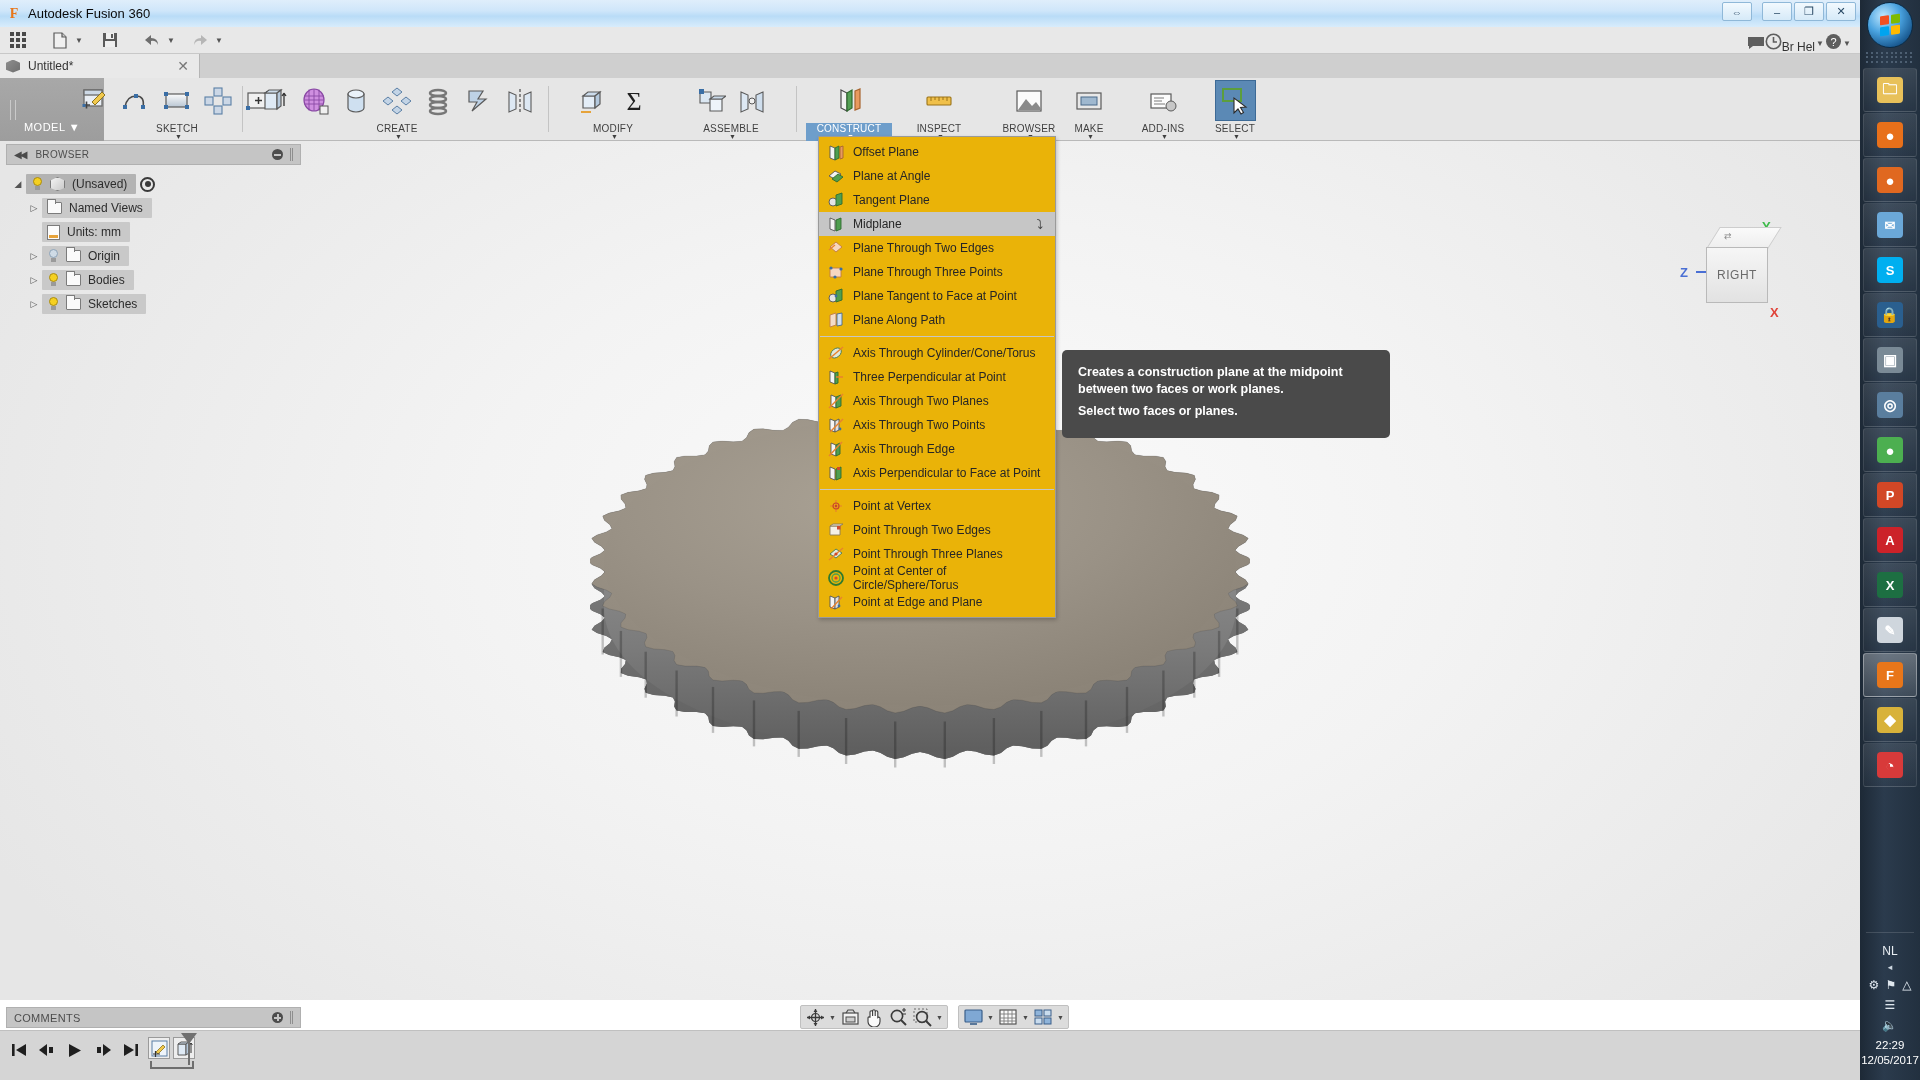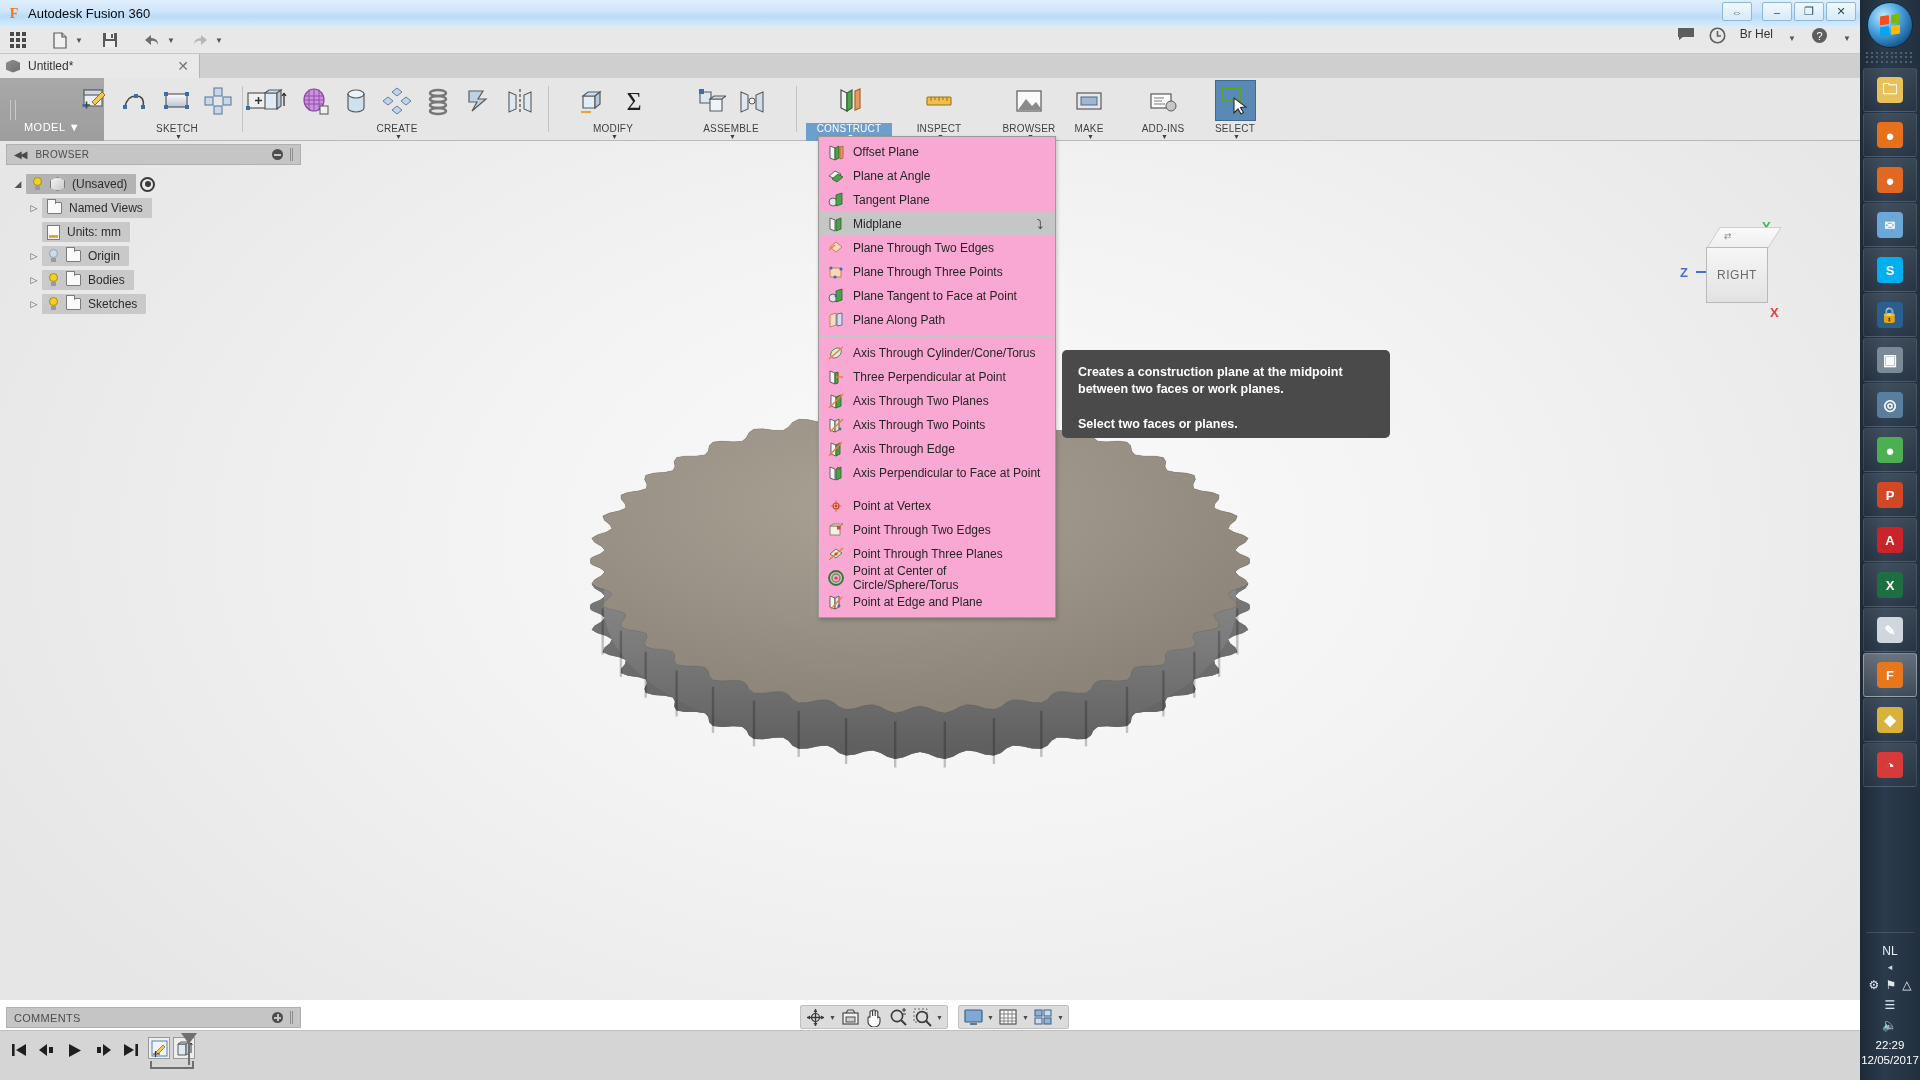--- a/index.html
+++ b/index.html
@@ -40,21 +40,21 @@
     display: flex; align-items: center; gap: 2px; padding-left: 6px;
   }
   .qat-btn {
     width: 24px; height: 22px; display: flex; align-items: center; justify-content: center;
   }
   .qat-caret { width: 10px; height: 22px; display: flex; align-items: center; justify-content: center;
     font-size: 8px; color: #555; }
   .grid9 { display: grid; grid-template-columns: repeat(3, 4px); grid-template-rows: repeat(3, 4px); gap: 2px; }
   .grid9 i { background: #4a4a4a; display: block; width: 4px; height: 4px; }
 
-  .qat-right { position: absolute; right: 8px; top: 0; height: 27px; display: flex; align-items: flex-start; gap: 14px; }
+  .qat-right { position: absolute; right: 8px; top: 0; height: 27px; display: flex; align-items: flex-end; }
   .qat-right .lbl { font-size: 12px; color: #333; }
 
   
   .tabbar {
     position: absolute; left: 0; top: 54px; width: 1860px; height: 24px;
     background: #cfcfcf;
   }
   .doctab {
     position: absolute; left: 0; top: 0; width: 200px; height: 24px;
     background: #e9e9e9; border-right: 1px solid #b5b5b5;
@@ -144,26 +144,26 @@
   
   .gear-wrap { position: absolute; left: 590px; top: 235px; width: 660px; height: 420px; }
   .teeth-top, .teeth-side { position: absolute; left: 0; top: 0; width: 660px; height: 420px; }
 
   
   .tooltip {
     position: absolute; left: 1062px; top: 209px; width: 328px; height: 88px;
     background: #4a4a4a; border-radius: 5px; padding: 14px 16px;
     color: #ffffff; font-size: 12.5px; font-weight: bold; line-height: 1.33;
   }
-  .tooltip p + p { margin-top: 19px; }
+  .tooltip p + p { margin-top: 6px; }
 
   
   .dropdown {
     position: absolute; left: 818px; top: 136px; width: 238px;
-    background: #f9a8d4; border: 1px solid #9a9a9a;
+    background: #eab308; border: 1px solid #9a9a9a;
     box-shadow: 1px 2px 4px rgba(0,0,0,.22); padding: 3px 0; z-index: 50;
   }
   .mitem { display: flex; align-items: center; height: 24px; padding: 0 8px; font-size: 12px;
     color: #262626; position: relative; }
   .mitem.hl { background: #c6c6c6; }
   .mitem .mic { width: 18px; height: 18px; margin-right: 8px; flex: 0 0 18px; }
   .mitem .arrow-r { position: absolute; right: 12px; font-size: 13px; color: #3a3a3a; }
   .msep { height: 1px; background: #c6c6c6; margin: 4px 1px; }
 
   

